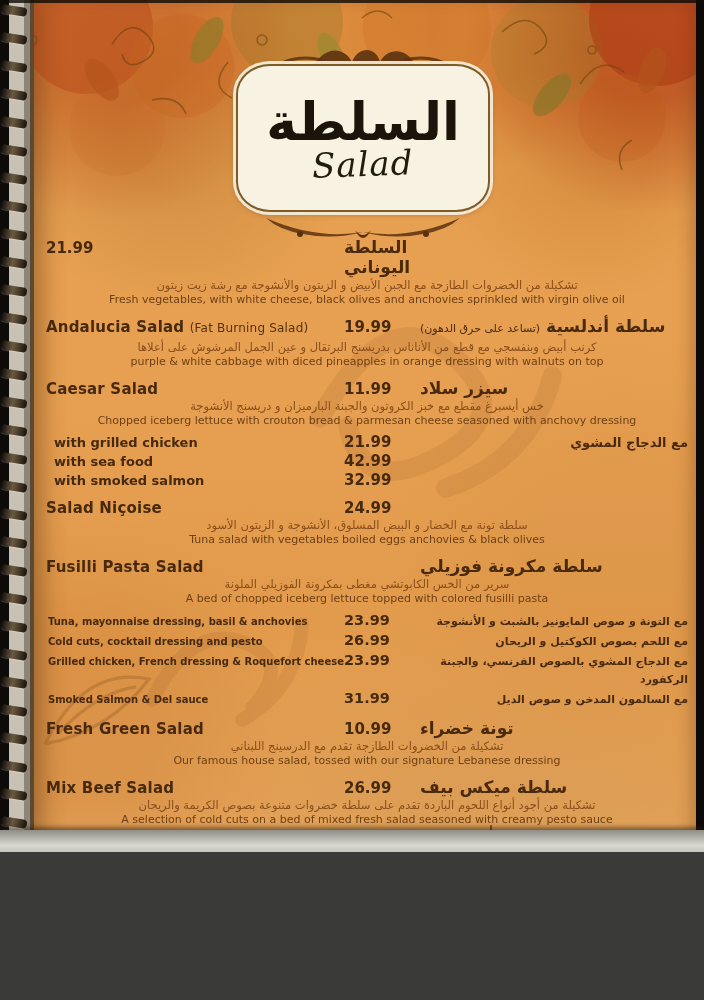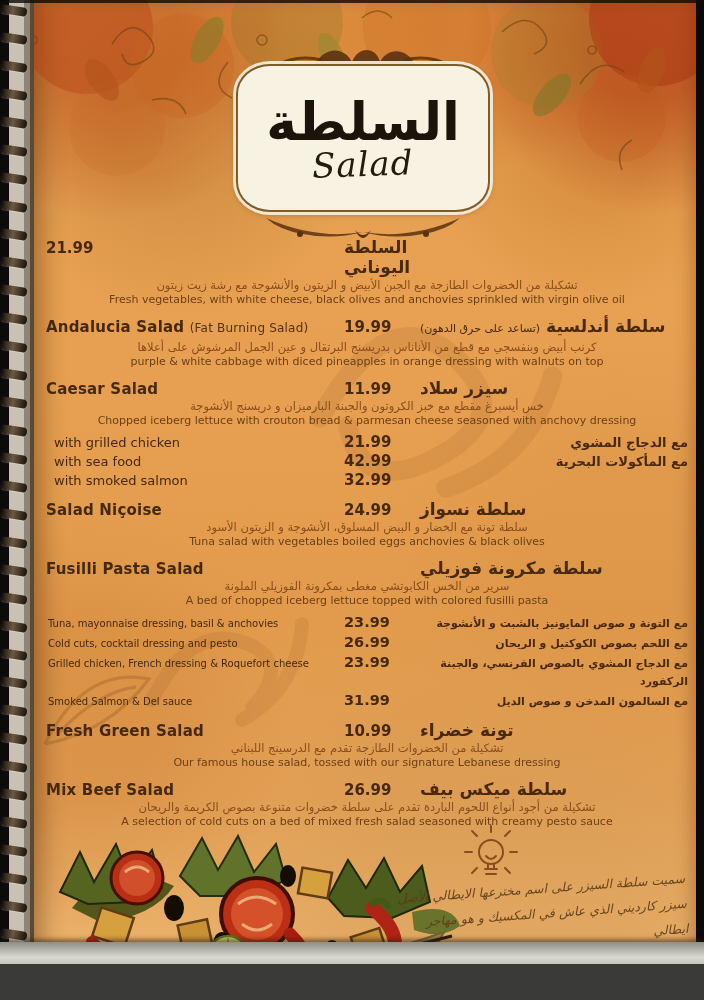--- a/index.html
+++ b/index.html
@@ -1,17 +1,17 @@
 <!DOCTYPE html>
 <html><head>
 <meta charset="utf-8">
 <style>
   html,body{margin:0;padding:0;background:#3a3a38;}
   *{box-sizing:border-box;}
-  #photo{position:relative;width:704px;height:964px;overflow:hidden;background:#181410;
+  #photo{position:relative;width:704px;height:852px;overflow:hidden;background:#181410;
     font-family:"DejaVu Sans",sans-serif;}
   
   #page{position:absolute;left:32px;top:0;width:665px;height:1000px;
     background:
       radial-gradient(circle at 12% 4%, rgba(186,74,22,.50) 0 6%, transparent 16%),
       radial-gradient(circle at 42% 2%, rgba(206,112,34,.45) 0 5%, transparent 14%),
       radial-gradient(circle at 68% 3%, rgba(196,96,28,.40) 0 5%, transparent 13%),
       radial-gradient(circle at 93% 3%, rgba(168,44,12,.55) 0 6%, transparent 16%),
       radial-gradient(circle at 84% 14%, rgba(196,120,40,.35) 0 6%, transparent 16%),
       radial-gradient(circle at 22% 13%, rgba(170,110,40,.30) 0 6%, transparent 18%),
@@ -48,21 +48,21 @@
   .head{display:grid;grid-template-columns:298px 76px 1fr;align-items:baseline;}
   .name-en{font-weight:bold;font-size:15px;color:#46290f;letter-spacing:.2px;}
   .name-note{font-weight:normal;font-size:12px;color:#54310f;}
   .price{font-weight:bold;font-size:15px;color:#46290f;}
   .name-ar{font-weight:bold;font-size:17px;color:#4a2a0e;text-align:left;direction:rtl;line-height:20px;}
   .note-ar{font-weight:normal;font-size:11px;}
   .desc-ar{text-align:center;font-size:11.5px;color:#8a4e1c;direction:rtl;line-height:15px;margin-top:1px;}
   .desc-en{text-align:center;font-size:11px;color:#6e4015;line-height:14px;}
   .subs{margin-top:5px;}
   .srow{display:grid;grid-template-columns:298px 76px 1fr;align-items:baseline;line-height:18px;}
-  .srow .sen{font-weight:normal;font-size:13px;color:#46290f;padding-left:8px;}
+  .srow .sen{font-weight:bold;font-size:13px;color:#46290f;padding-left:8px;}
   .srow .sprice{font-weight:bold;font-size:15px;color:#46290f;}
   .srow .sar{font-weight:bold;font-size:13px;color:#4a2a0e;text-align:right;direction:rtl;}
   .srow.small .sen{font-size:10px;padding-left:2px;}
   .srow.small{line-height:18px;}
   .srow.small .sprice{font-size:14.5px;}
   .srow.small .sar{font-size:11px;}
   
   #salad-art{position:absolute;left:0;top:816px;width:432px;height:172px;}
   #bulb{position:absolute;left:430px;top:824px;width:58px;height:66px;opacity:.85;}
   #note{position:absolute;right:10px;top:876px;width:292px;transform:rotate(-4deg);
@@ -165,33 +165,31 @@
           <div class="desc-en">Chopped iceberg lettuce with crouton bread &amp; parmesan cheese seasoned with anchovy dressing</div>
           <div class="subs">
             <div class="srow">
               <div class="sen">with grilled chicken</div>
               <div class="sprice">21.99</div>
               <div class="sar">مع الدجاج المشوي</div>
             </div>
             <div class="srow">
               <div class="sen">with sea food</div>
               <div class="sprice">42.99</div>
-              <div class="sar">مع المأكولات البحرية</div>
             </div>
             <div class="srow">
               <div class="sen">with smoked salmon</div>
               <div class="sprice">32.99</div>
             </div>
           </div>
         </div>
         <div class="item">
           <div class="head">
             <div class="name-en"><span>Salad Niçoise</span></div>
             <div class="price">24.99</div>
-            <div class="name-ar"><span>سلطة نسواز</span></div>
           </div>
           <div class="desc-ar">سلطة تونة مع الخضار و البيض المسلوق، الأنشوجة و الزيتون الأسود</div>
           <div class="desc-en">Tuna salad with vegetables boiled eggs anchovies &amp; black olives</div>
         </div>
         <div class="item">
           <div class="head">
             <div class="name-en"><span>Fusilli Pasta Salad</span></div>
             <div class="price"></div>
             <div class="name-ar"><span>سلطة مكرونة فوزيلي</span></div>
           </div>

